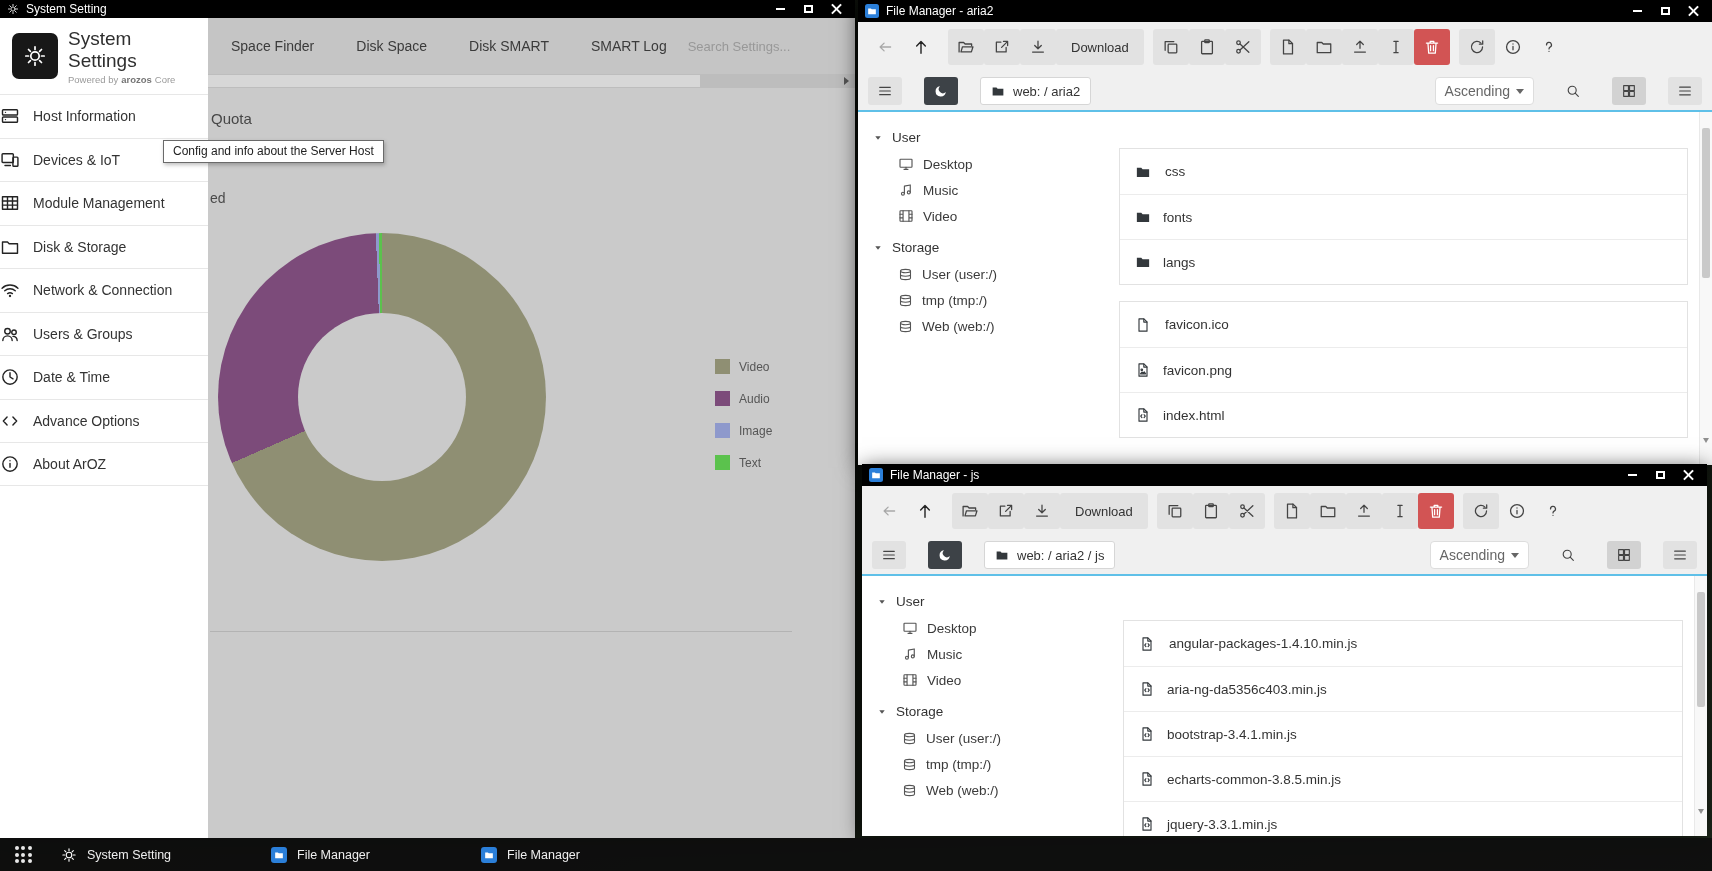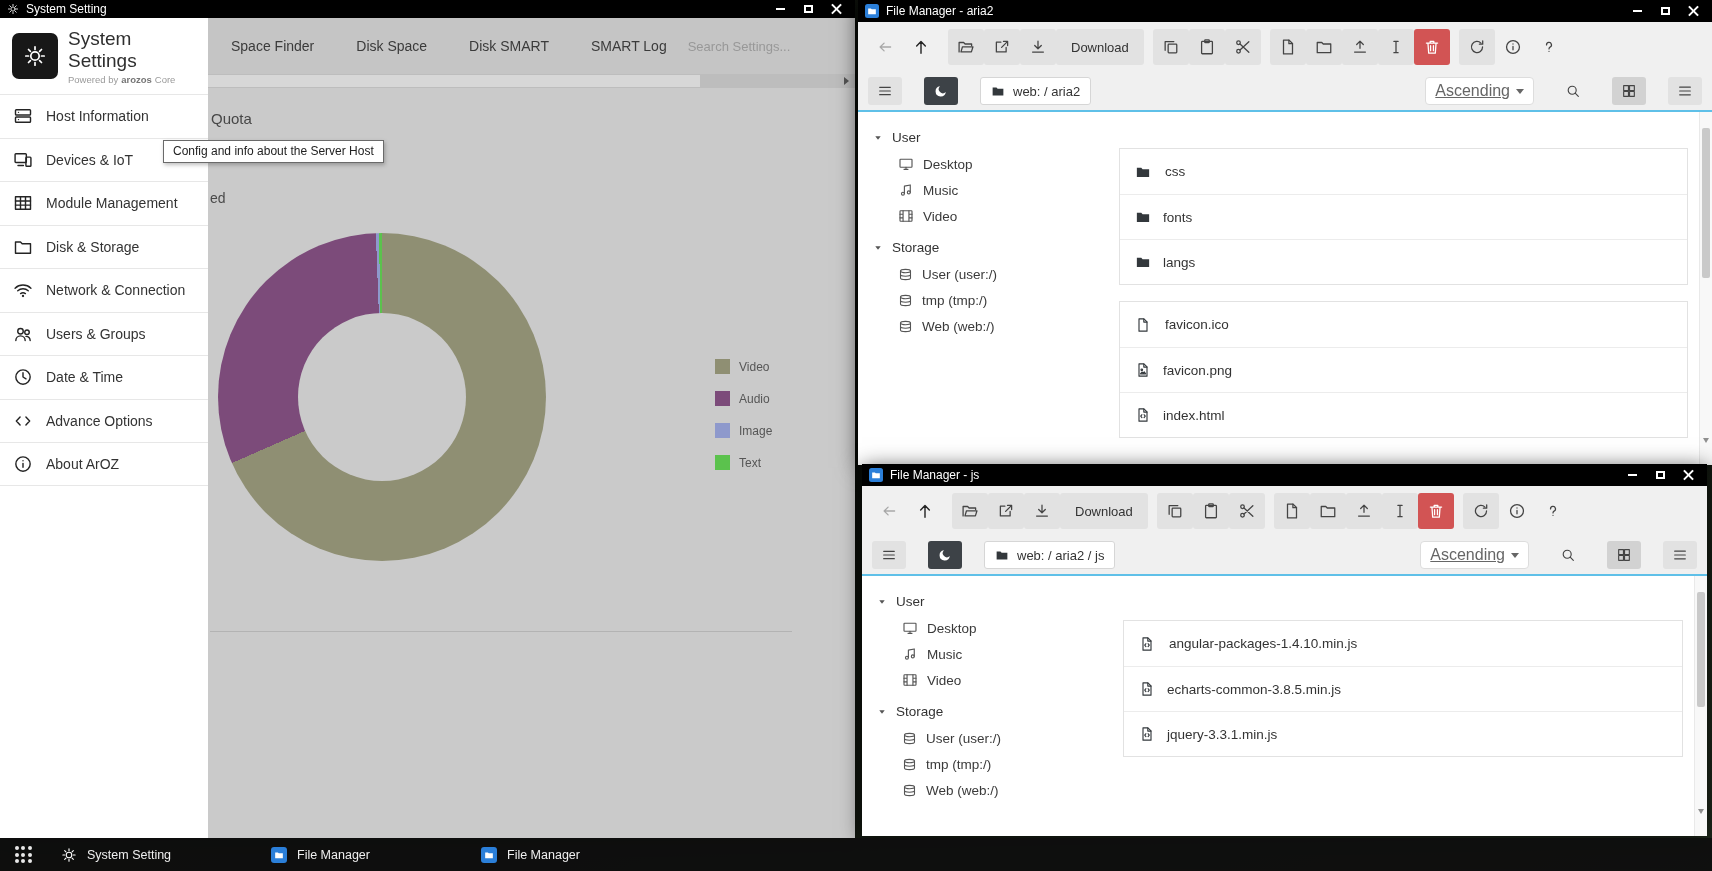--- a/index.html
+++ b/index.html
@@ -31,21 +31,21 @@
 
 .w-settings{left:0;top:0;width:855px;height:838px;z-index:2;}
 .w-settings .titlebar{height:18px;}
 .ss-body{position:absolute;left:0;top:18px;right:0;bottom:0;}
 .ss-side{position:absolute;left:0;top:0;bottom:0;width:208px;background:#fff;z-index:2;}
 .ss-logo{display:flex;align-items:center;gap:10px;padding:12px;height:76px;}
 .ss-logo-box{width:46px;height:46px;border-radius:7px;background:#181818;display:flex;align-items:center;justify-content:center;flex:none;}
 .ss-logo-t1{font-size:19px;color:#2f2f2f;}
 .ss-logo-t2{font-size:9.5px;color:#9a9a9a;margin-top:2px;display:flex;gap:3px;}
 .ss-logo-t2 b{color:#767676;}
-.ss-item{display:flex;align-items:center;gap:13px;height:43.5px;padding-left:13px;border-top:1px solid #e7e7e7;cursor:pointer;}
+.ss-item{display:flex;align-items:center;gap:13px;height:43.5px;border-top:1px solid #e7e7e7;cursor:pointer;}
 .ss-item:last-child{border-bottom:1px solid #e7e7e7;}
 .ss-item span{font-size:14px;color:#333;}
 .ss-content{position:absolute;left:208px;top:0;right:0;bottom:0;background:#cacaca;overflow:hidden;}
 .ss-tabs{display:flex;align-items:center;height:56px;background:#c5c5c5;padding:0 8px 0 2px;}
 .ss-tab{font-size:14px;color:#3b3b3b;padding:0 21px;cursor:pointer;white-space:nowrap;}
 .ss-search{margin-left:auto;display:flex;align-items:center;gap:24px;}
 .ss-search input{border:none;background:transparent;outline:none;font-size:13px;color:#555;width:150px;}
 .ss-search input::placeholder{color:#989898;}
 .ss-hscroll{position:relative;height:14px;background:#bdbdbd;}
 .ss-hthumb{position:absolute;left:0;top:1px;bottom:1px;width:76%;background:#d7d7d7;}
@@ -72,21 +72,21 @@
 .tbtn{height:36px;min-width:36px;background:#e2e2e2;border:none;border-radius:3px;display:flex;align-items:center;justify-content:center;cursor:pointer;}
 .tbtn.ghost{background:transparent;}
 .tbtn.wide{padding:0 15px;font-size:13px;color:#333;}
 .tbtn.danger{background:#d25454;}
 .tgap{width:9px;flex:none;}
 .fm-pathbar{height:38px;background:#f0f0f0;display:flex;align-items:center;padding:0 10px;gap:22px;}
 .pbtn{height:28px;min-width:34px;background:#e2e2e2;border:none;border-radius:3px;display:flex;align-items:center;justify-content:center;cursor:pointer;}
 .pbtn.dark{background:#3d4247;}
 .pbtn.active{background:#d2d2d2;}
 .fm-path{height:28px;background:#fff;border:1px solid #d6d6d6;border-radius:3px;display:flex;align-items:center;gap:8px;padding:0 10px;font-size:13px;color:#333;cursor:pointer;}
-.fm-sort{margin-left:auto;display:flex;align-items:center;gap:6px;height:28px;background:#fff;border:1px solid #ddd;border-radius:4px;padding:0 9px;font-size:16px;color:#666;cursor:pointer;text-decoration:underline;}
+.fm-sort{margin-left:auto;display:flex;align-items:center;gap:6px;height:28px;background:#fff;border:1px solid #ddd;border-radius:4px;padding:0 9px;font-size:14px;color:#666;cursor:pointer;}
 .tri-d{width:0;height:0;border-left:4px solid transparent;border-right:4px solid transparent;border-top:5px solid #666;}
 .fm-accent{height:2px;background:#5fc0e8;}
 .fm-body{position:absolute;left:0;right:0;bottom:0;top:112px;display:flex;background:#fff;justify-content:center;}
 .fm-tree{width:235px;flex:none;padding:12px 0 0 15px;}
 .tree-sec{display:flex;align-items:center;gap:9px;height:27px;cursor:pointer;}
 .tree-sec span{font-size:13.5px;color:#333;}
 .tree-item{display:flex;align-items:center;gap:9px;height:26px;padding-left:25px;cursor:pointer;}
 .tree-item span{font-size:13.5px;color:#3a3a3a;}
 .tree-gap{height:5px;}
 .fm-files{flex:1;padding:36px 24px 0 26px;overflow:hidden;}
@@ -864,20 +864,32 @@
           <div class="file-row">
             <svg class="ic s16 c-slate">
                 <use href="#i-code-file"></use>
               </svg>
             <span>angular-packages-1.4.10.min.js</span>
           </div>
           <div class="file-row">
             <svg class="ic s16 c-slate">
                 <use href="#i-code-file"></use>
               </svg>
+            <span>aria-ng-da5356c403.min.js</span>
+          </div>
+          <div class="file-row">
+            <svg class="ic s16 c-slate">
+                <use href="#i-code-file"></use>
+              </svg>
+            <span>bootstrap-3.4.1.min.js</span>
+          </div>
+          <div class="file-row">
+            <svg class="ic s16 c-slate">
+                <use href="#i-code-file"></use>
+              </svg>
             <span>echarts-common-3.8.5.min.js</span>
           </div>
           <div class="file-row">
             <svg class="ic s16 c-slate">
                 <use href="#i-code-file"></use>
               </svg>
             <span>jquery-3.3.1.min.js</span>
           </div>
         </div>
       </div>

